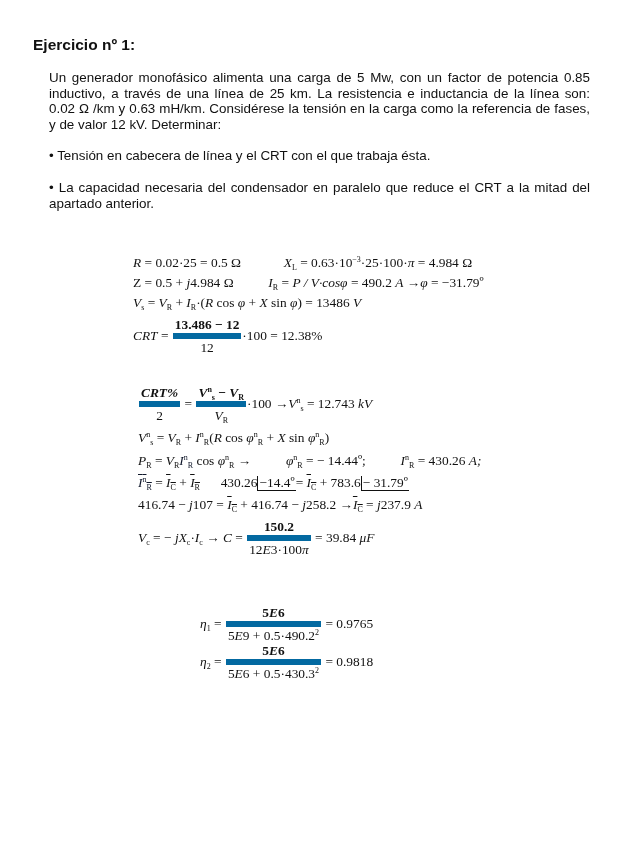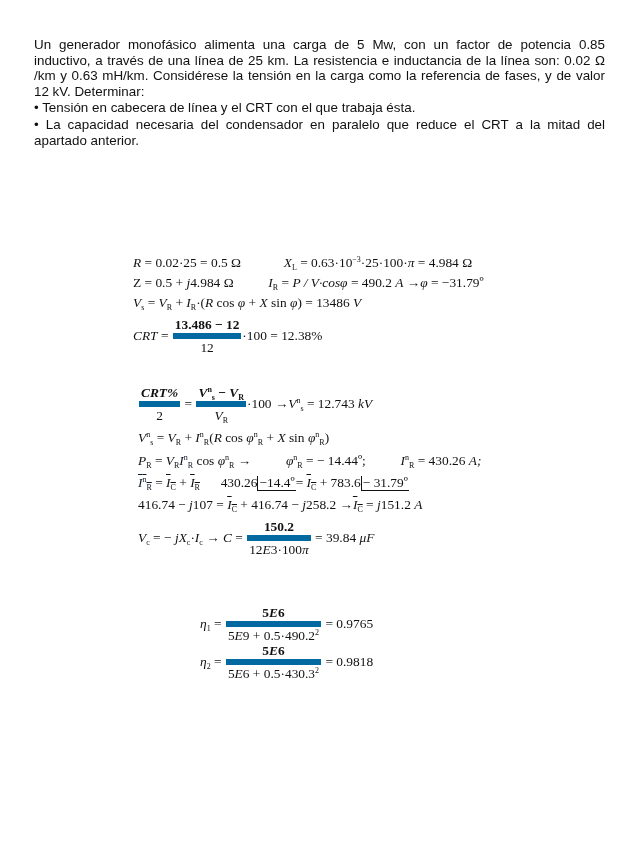--- a/index.html
+++ b/index.html
@@ -26,21 +26,21 @@
       color: #111;
     }
     .statement .title {
       font-weight: bold;
       font-size: 15.5px;
       line-height: 18px;
       margin-bottom: 0px;
       text-align: left;
     }
     .statement p {
-      margin: 1px;
+      margin: 16px;
     }
     .statement .bullet {
       text-align: justify;
     }
 
     .math {
       position: absolute;
       font-family: "Liberation Serif", serif;
       font-size: 13.4px;
       color: #111;
@@ -90,20 +90,21 @@
       padding: 0 1px 0 1px;
     }
     .gap { display: inline-block; width: 28px; }
     .gap-s { display: inline-block; width: 14px; }
     .gap-l { display: inline-block; width: 36px; }
   </style>
 </head>
 <body>
 
 <div class="statement">
+  <div class="title">Ejercicio nº 1:</div>
   <p>Un generador monofásico alimenta una carga de 5 Mw, con un factor de potencia 0.85 inductivo, a través de una línea de 25 km. La resistencia e inductancia de la línea son: 0.02 Ω /km y 0.63 mH/km. Considérese la tensión en la carga como la referencia de fases, y de valor 12 kV. Determinar:</p>
   <p class="bullet">• Tensión en cabecera de línea y el CRT con el que trabaja ésta.</p>
   <p class="bullet">• La capacidad necesaria del condensador en paralelo que reduce el CRT a la mitad del apartado anterior.</p>
 </div>
 
 <div class="math" style="left:133px; top:254px;">
   <div class="row" style="top:0; left:0;">
     <i>R</i>
     <span>= 0.02·25 = 0.5 Ω</span>
     <span class="gap-l"></span>
@@ -139,21 +140,21 @@
     <i>I</i><sup>n</sup><sub>R</sub><span> = 430.26 </span><i>A;</i>
   </div>
 
   <div class="row" style="top:90px; left:0;">
     <span class="blue ovl"><i>I</i><sup>n</sup><sub>R</sub></span><span> = </span><span class="ovl"><i>I</i><sub>C</sub></span><span> + </span><span class="ovl"><i>I</i><sub>R</sub></span>
     <span class="gap-s"></span>
     <span>430.26</span><span class="angle">−14.4º</span><span>= </span><span class="ovl"><i>I</i><sub>C</sub></span><span> + 783.6</span><span class="angle">− 31.79º</span>
   </div>
 
   <div class="row" style="top:112px; left:0;">
-    <span>416.74 − </span><i>j</i><span>107 = </span><span class="ovl"><i>I</i><sub>C</sub></span><span> + 416.74 − </span><i>j</i><span>258.2 →</span><span class="ovl"><i>I</i><sub>C</sub></span><span> = </span><i>j</i><span>151.2 </span><i>A</i>
+    <span>416.74 − </span><i>j</i><span>107 = </span><span class="ovl"><i>I</i><sub>C</sub></span><span> + 416.74 − </span><i>j</i><span>258.2 →</span><span class="ovl"><i>I</i><sub>C</sub></span><span> = </span><i>j</i><span>237.9 </span><i>A</i>
   </div>
 
   <div class="row" style="top:134px; left:0; height:40px; line-height:normal;">
     <i>V</i><sub>c</sub><span> = − </span><i>j</i><i>X</i><sub>c</sub><span>·</span><i>I</i><sub>c</sub><span> → </span><i>C</i><span> = </span><span class="frac"><span class="num">150.2</span><span class="den"><span>12</span><i>E</i><span>3·100</span><i>π</i></span></span><span> = 39.84 </span><i>μF</i>
   </div>
 </div>
 
 <div class="math" style="left:200px; top:604px;">
   <div class="row" style="top:0; left:0; height:40px; line-height:normal;">
     <i>η</i><sub>1</sub><span> = </span><span class="frac"><span class="num"><span>5</span><i>E</i><span>6</span></span><span class="den"><span>5</span><i>E</i><span>9 + 0.5·490.2</span><sup>2</sup></span></span><span> = 0.9765</span>

